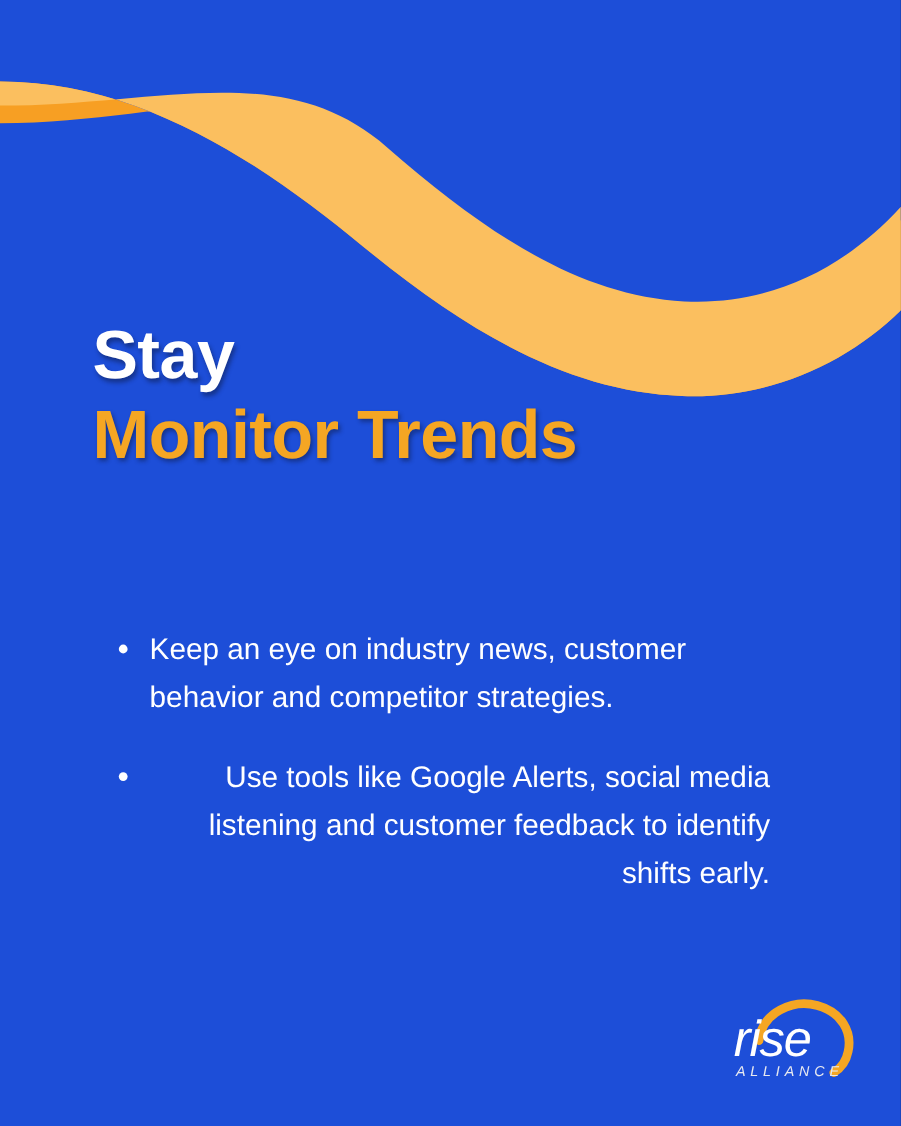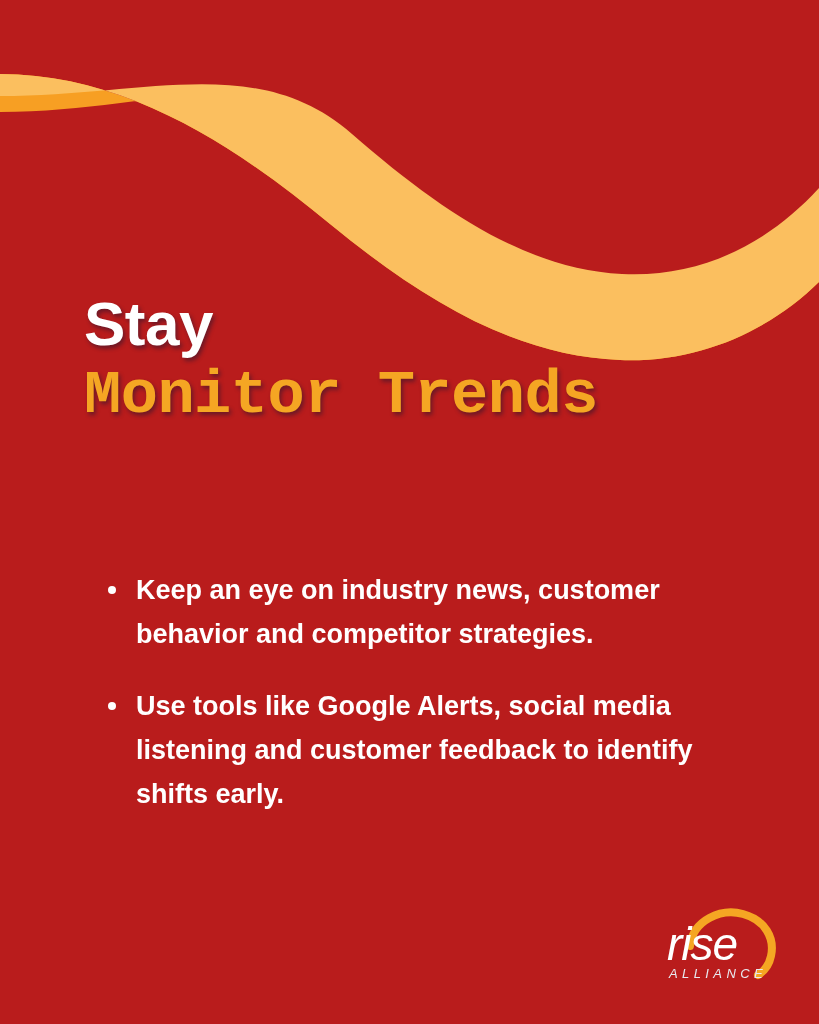--- a/index.html
+++ b/index.html
@@ -38,42 +38,42 @@
   }
   .headline {
     margin: 0;
     font-size: 62px;
     line-height: 72px;
     font-weight: bold;
     letter-spacing: -0.5px;
     text-shadow: 2px 3px 4px rgba(10, 20, 50, 0.45);
   }
   .headline-white { color: #ffffff; }
-  .headline-accent { color: #f5a623; font-family: Liberation Mono, monospace; }
+  .headline-accent { color: #f5a623; }
 
   
   #bullet-list {
     position: absolute;
     left: 100px;
     top: 568px;
     width: 600px;
     list-style: none;
     margin: 0;
     padding: 0;
   }
   .bullet-item {
     position: relative;
     padding-left: 36px;
     margin-bottom: 28px;
     color: #ffffff;
     font-size: 27px;
     line-height: 44px;
-    font-weight: bold;
+    font-weight: normal;
   }
-  .bullet-item:last-child { margin-bottom: 0; }
+  .bullet-item:last-child { margin-bottom: 0; text-align: right; }
   .bullet-dot {
     position: absolute;
     left: 8px;
     top: 18px;
     width: 8px;
     height: 8px;
     border-radius: 50%;
     background: #ffffff;
   }
 
@@ -84,21 +84,21 @@
     top: 898px;
     width: 130px;
     height: 90px;
     font-style: italic;
   }
   #logo svg { display: block; }
 </style>
 </head>
 <body>
 
-<div id="poster" style="width: 819px; height: 1024px; background: #b91c1c;">
+<div id="poster" style="width: 819px; height: 1024px; background: #1d4ed8;">
 
   <div id="wave-layer">
     <svg width="819" height="400" viewBox="0 0 819 400" xmlns="http://www.w3.org/2000/svg">
 
       <path fill="#f79f23" d="M0,74
                C 130,74 240,150 330,224
                C 430,306 520,356 620,360
                C 700,363 770,330 819,282
                L 819,200
                C 770,252 706,286 630,281

